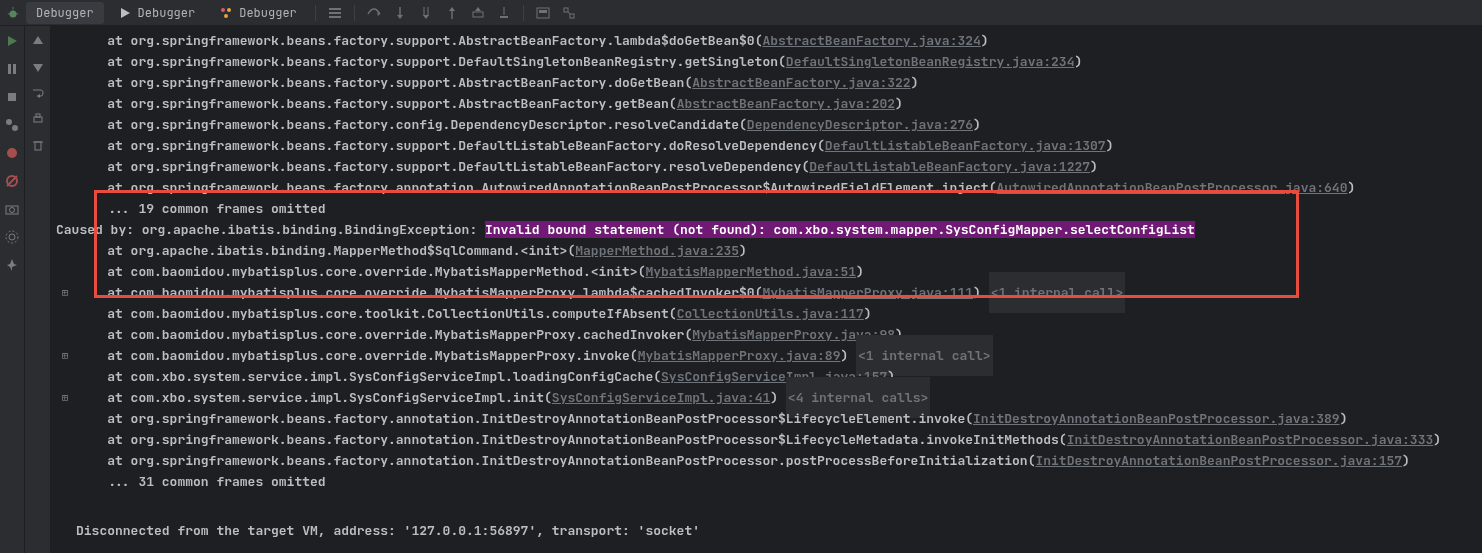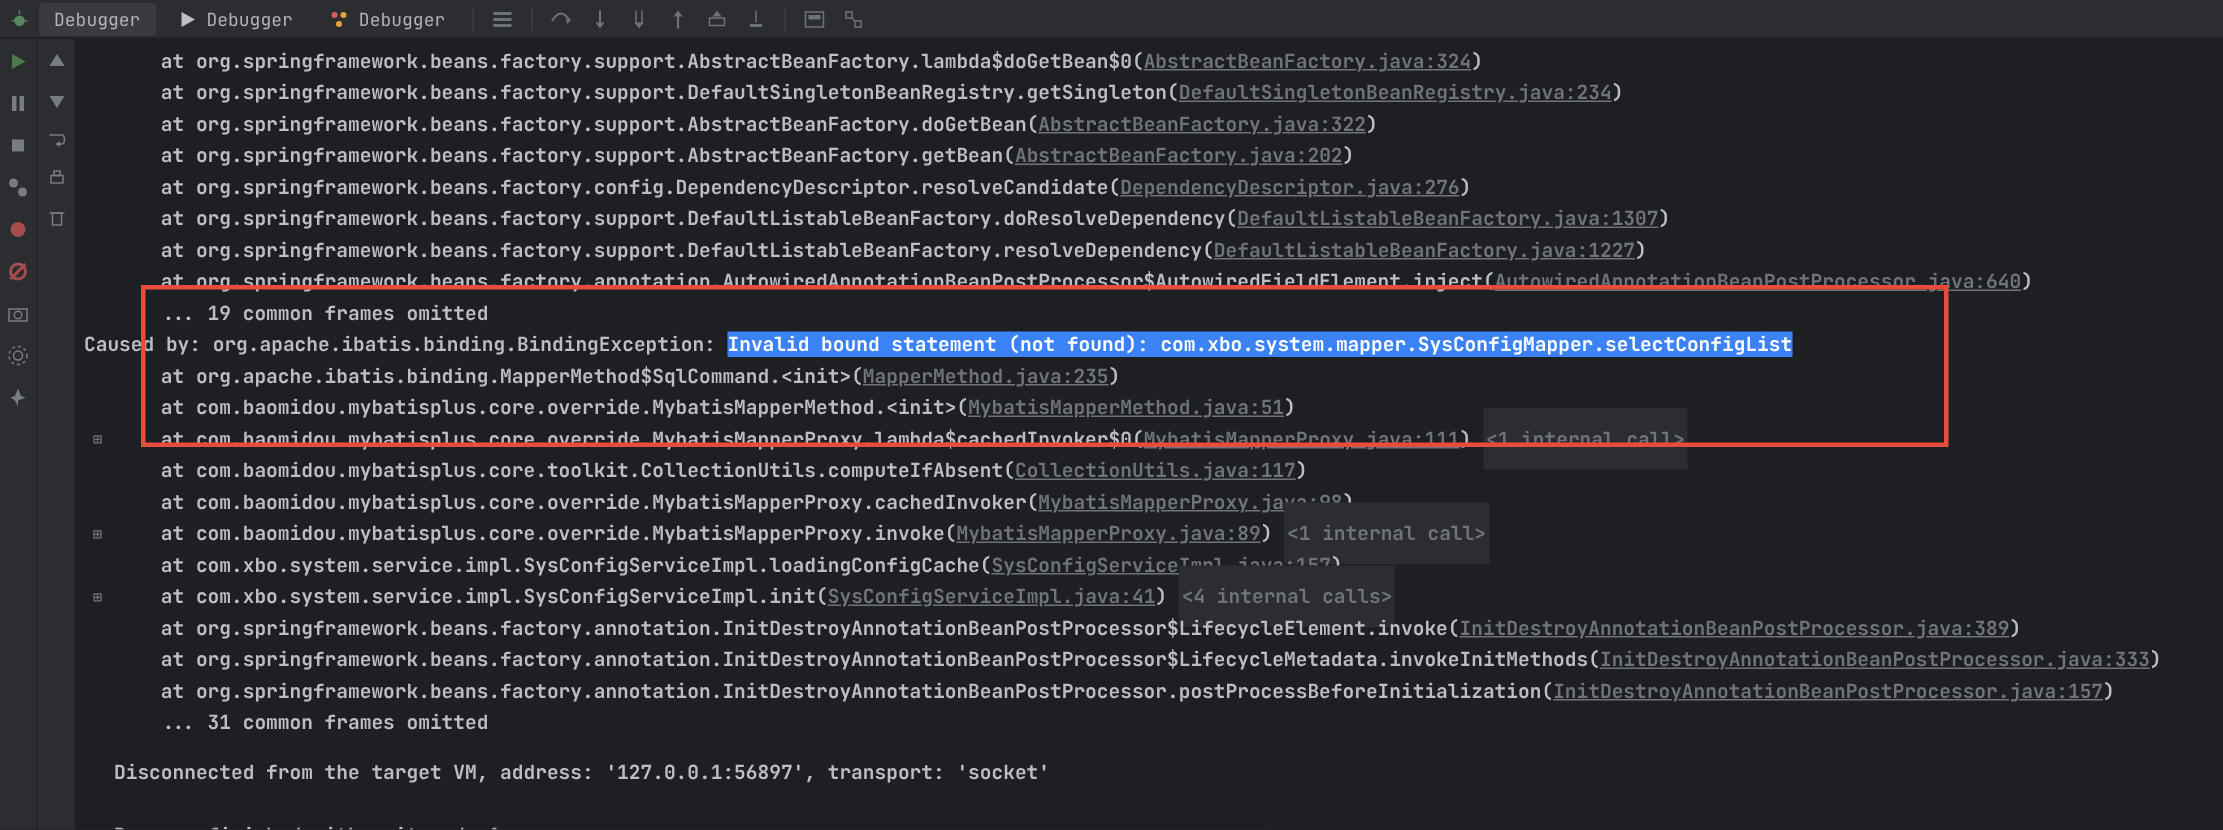--- a/index.html
+++ b/index.html
@@ -76,28 +76,28 @@
     position: relative;
     font-weight: bold;
   }
   .line { position: relative; padding-left: 20px; }
   .gut {
     position: absolute; left: 0; top: 0; width: 18px; height: 21px;
     display: flex; align-items: center; justify-content: center;
     color: #6f737a; font-size: 10px; cursor: pointer;
   }
   a.src { color: #6f737a; text-decoration: underline; cursor: pointer; }
-  .hlsel { background: #3b82f6; color: #ffffff; }
+  .hlsel { background: #701a75; color: #ffffff; }
   .dim-annot { color: #6f737a; background: #2b2d30; padding: 12px 2px; margin-top: 36px; }
   .redbox {
     position: absolute;
     border: 3px solid #e74c3c;
     pointer-events: none;
   }
-  .topblock { margin-top: 12px; }
+  .topblock { margin-top: 28px; }
 </style>
 </head>
 <body>
 
 <div class="toolbar">
   <span class="tb-icon rail-btn">
     <svg width="14" height="14" viewBox="0 0 16 16">
         <circle cx="8" cy="9" r="4" fill="#6aab73"></circle>
         <line x1="8" y1="1" x2="8" y2="4" stroke="#6aab73"></line>
         <line x1="2" y1="9" x2="5" y2="9" stroke="#6aab73"></line>

